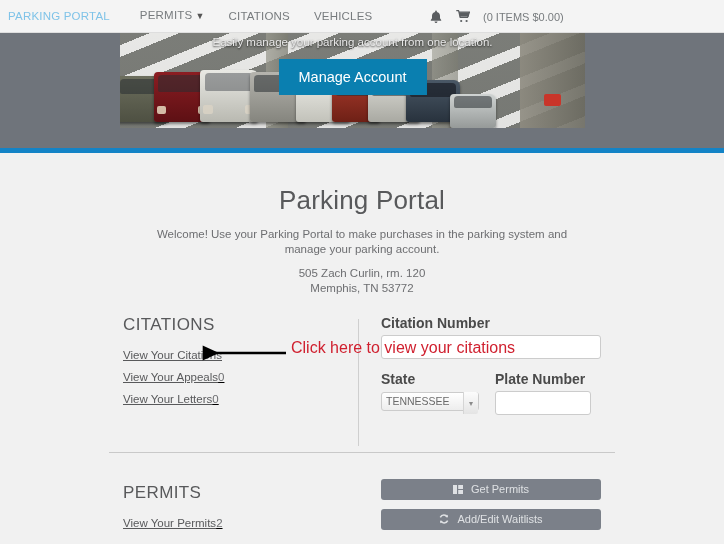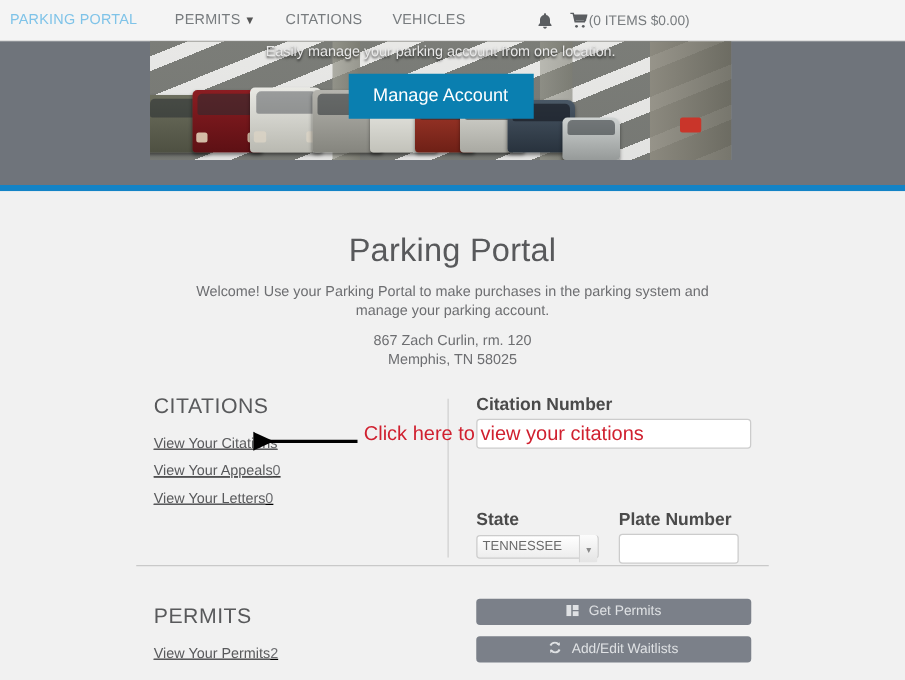--- a/index.html
+++ b/index.html
@@ -36,21 +36,21 @@
   #nav-right {
     position: absolute;
     left: 430px;
     top: 0;
     height: 33px;
     display: flex;
     align-items: center;
     gap: 14px;
   }
   .nav-icon { color: #5a5d60; display: inline-flex; align-items: center; cursor: pointer; }
-  #cart-group { display: flex; align-items: center; gap: 1px; cursor: pointer; }
+  #cart-group { display: flex; align-items: center; gap: 13px; cursor: pointer; }
   #cart-text { font-size: 11px; color: #777b7e; white-space: nowrap; }
 
   
   #hero {
     position: relative;
     height: 115px;
     background: #6f747b;
     overflow: hidden;
   }
   #hero-image {
@@ -205,21 +205,21 @@
     height: 24px;
     border: 1px solid #cccccc;
     border-radius: 3px;
     background: #ffffff;
     font-size: 11px;
     color: #555;
     padding: 0 6px;
     font-family: "Liberation Sans", sans-serif;
   }
   .field-row { display: flex; gap: 16px; margin-top: 12px; }
-  .field-half { width: 98px; margin-top: 36px; }
+  .field-half { width: 98px; }
   .field-half.plate { width: 96px; }
   .select-input {
     width: 98px;
     height: 19px;
     border: 1px solid #cccccc;
     border-radius: 3px;
     background: linear-gradient(#ffffff,#ededed);
     font-size: 10.5px;
     color: #6a6a6a;
     padding: 0 4px;
@@ -356,22 +356,22 @@
 </div>
 <div id="hero-underline"></div>
 
 <div id="content">
 
   <div id="page-header">
     <h1 id="page-title">Parking Portal</h1>
     <div class="welcome-line">Welcome! Use your Parking Portal to make purchases in the parking system and</div>
     <div class="welcome-line">manage your parking account.</div>
     <div class="address-block">
-      <div class="address-line">867 Zach Curlin, rm. 120</div>
-      <div class="address-line">Memphis, TN 58025</div>
+      <div class="address-line">505 Zach Curlin, rm. 120</div>
+      <div class="address-line">Memphis, TN 53772</div>
     </div>
   </div>
 
   <div class="section" id="citations-section">
     <div class="v-divider"></div>
 
     <div class="col-left">
       <h2 class="section-heading">CITATIONS</h2>
 
       <div class="link-row">

